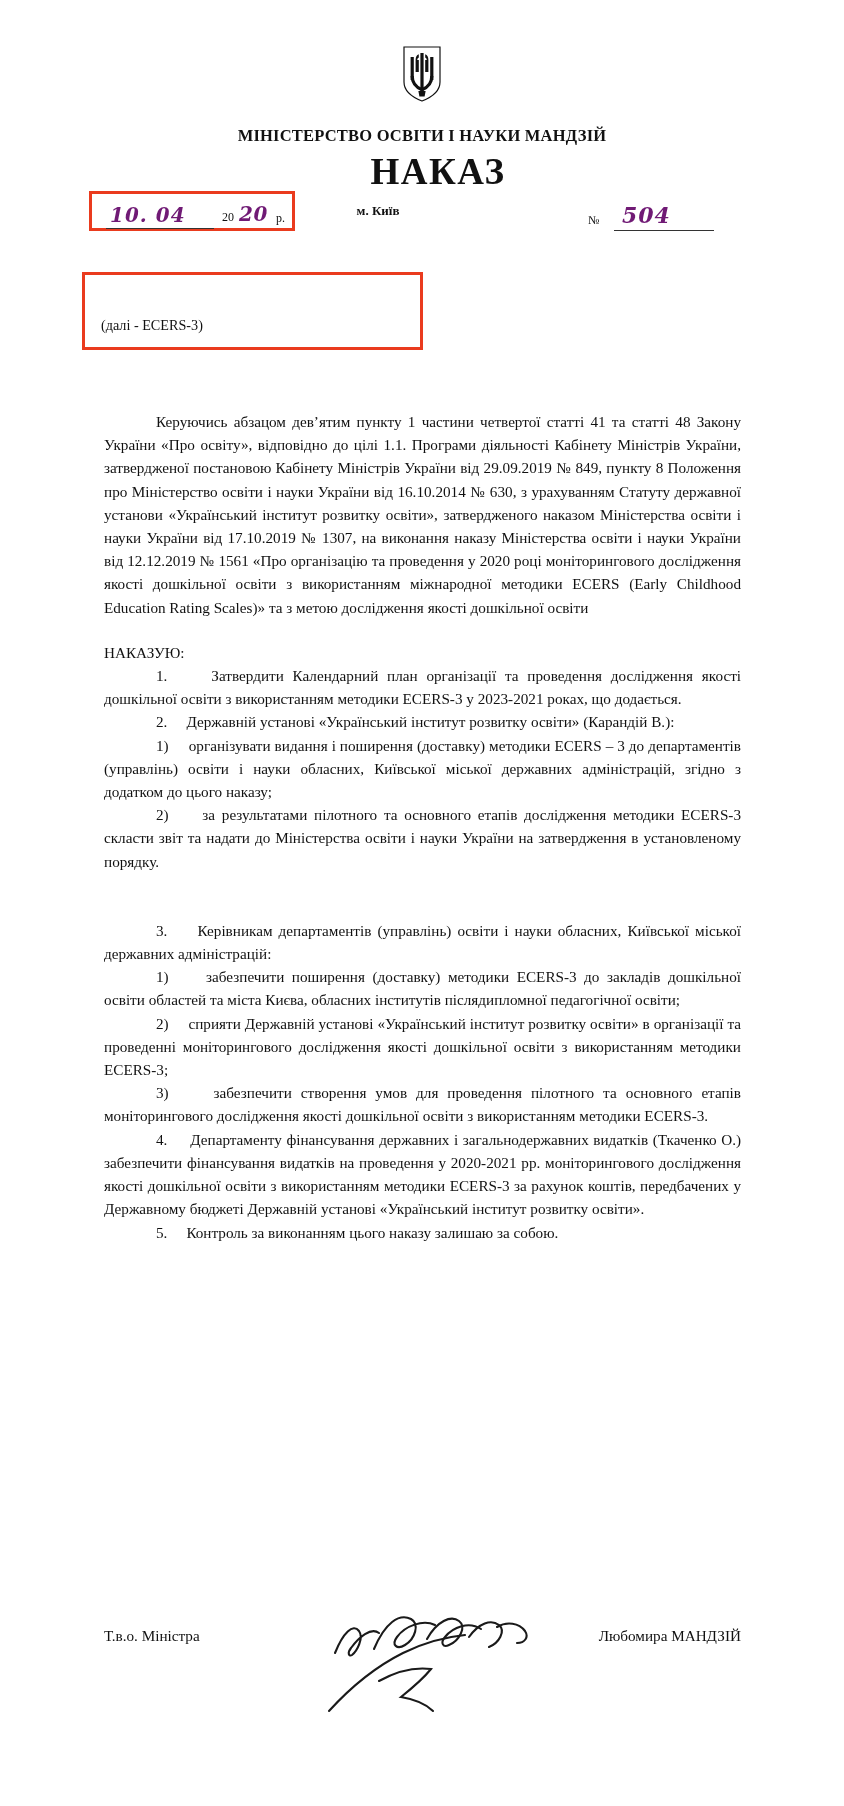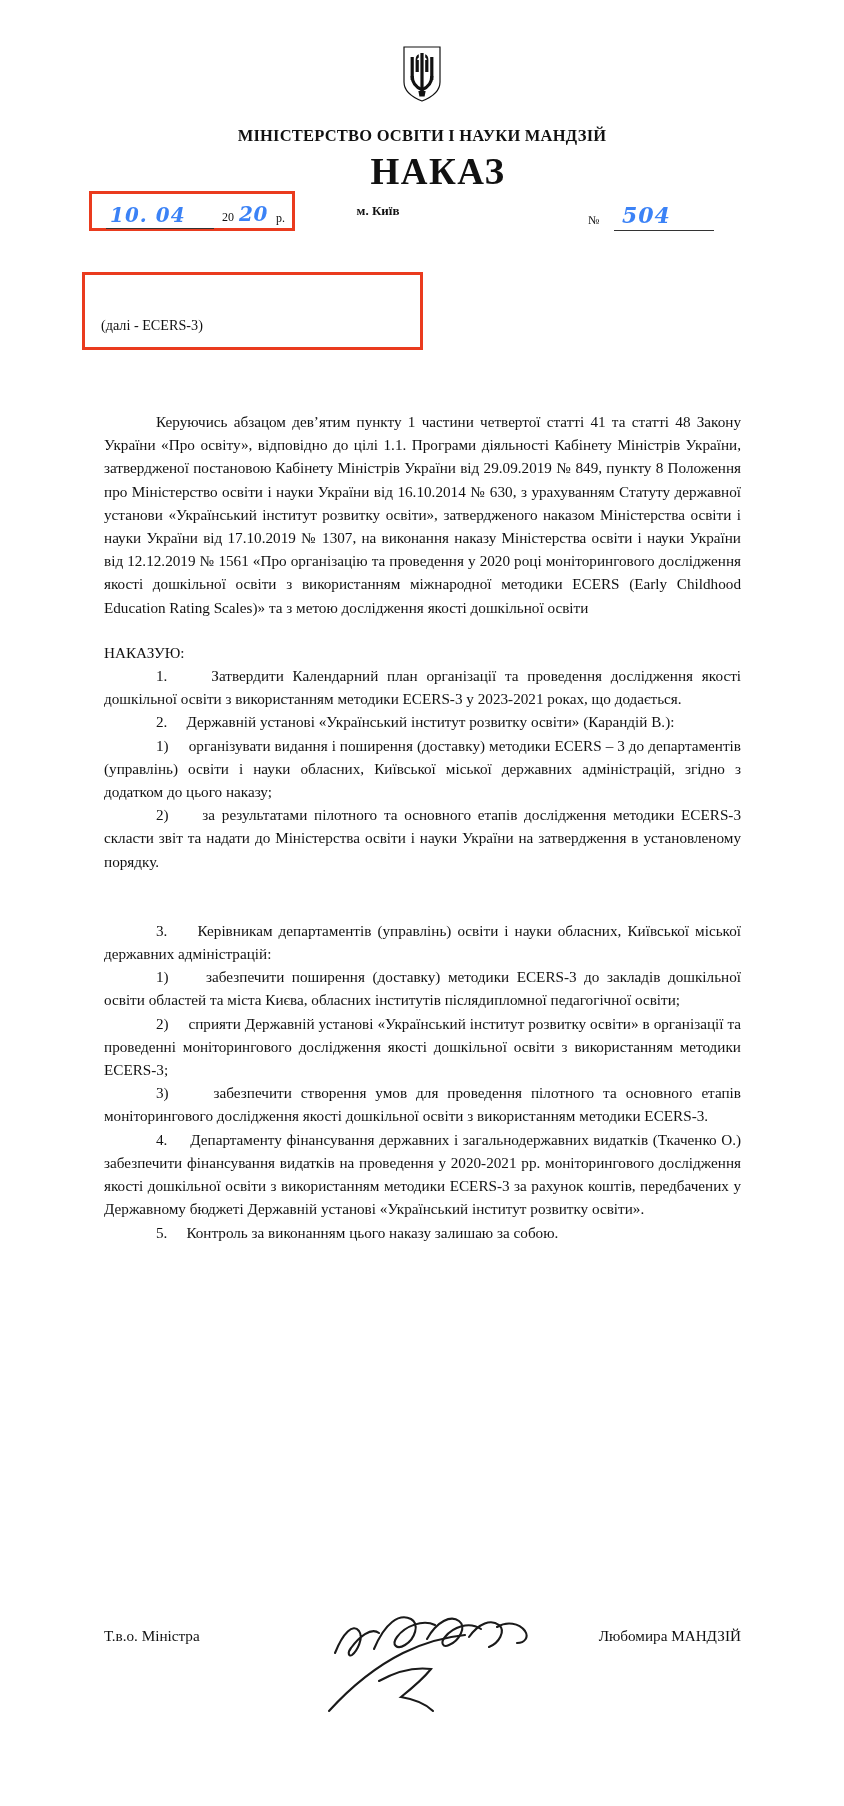--- a/index.html
+++ b/index.html
@@ -82,21 +82,21 @@
   }
   .date-inner {
     position: relative;
     width: 100%;
     height: 100%;
   }
   .hand {
     font-family: "DejaVu Serif", serif;
     font-style: italic;
     font-weight: bold;
-    color: #3b82f6;
+    color: #701a75;
   }
   .date-day {
     position: absolute;
     left: 18px;
     top: 9px;
     font-size: 20px;
     letter-spacing: 1px;
   }
   .date-underline {
     position: absolute;

